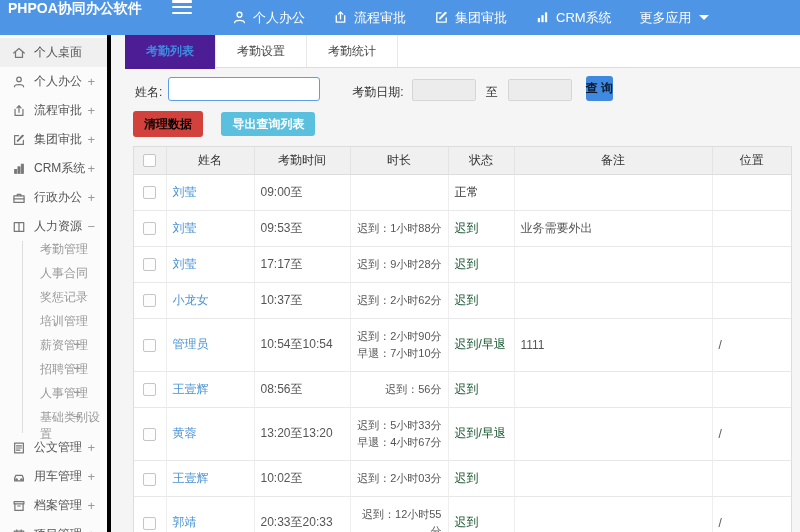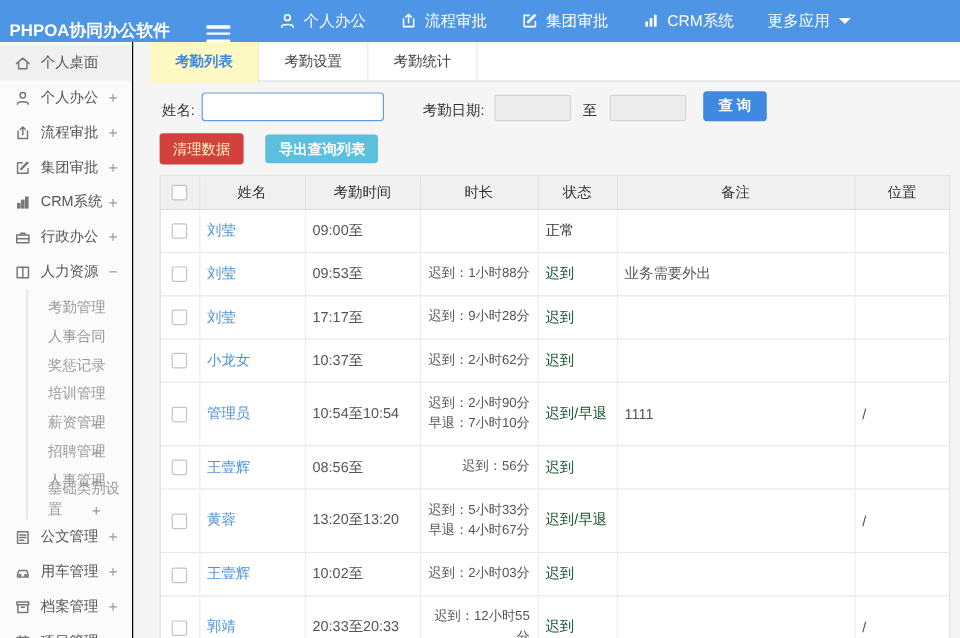--- a/index.html
+++ b/index.html
@@ -1,53 +1,53 @@
 <!DOCTYPE html>
 <html style="--nav-blue: #4f95e5; --accent-blue: #3f8ae0;"><head>
 <meta charset="utf-8">
 <style>
   * { margin:0; padding:0; box-sizing:border-box; }
   html,body { width:800px; height:532px; overflow:hidden; font-family:"Liberation Sans", sans-serif; background:#f5f5f5; }
 
   
-  .navbar { position:absolute; left:0; top:0; width:800px; height:35px; background:var(--nav-blue,#4f95e5); display:flex; align-items:flex-end; color:#fff; z-index:10; }
+  .navbar { position:absolute; left:0; top:0; width:800px; height:35px; background:var(--nav-blue,#4f95e5); display:flex; align-items:flex-start; color:#fff; z-index:10; }
   .logo { width:140px; padding-left:8px; font-size:14px; font-weight:bold; letter-spacing:0; white-space:nowrap; }
   .hamburger { width:20px; height:14px; margin-left:32px; display:flex; flex-direction:column; justify-content:space-between; cursor:pointer; }
   .hamburger i { display:block; height:2.5px; background:#fff; border-radius:1px; }
   .nav-menu { display:flex; align-items:center; margin-left:26px; }
   .nav-item { display:flex; align-items:center; height:35px; padding:0 14px; font-size:13px; cursor:pointer; white-space:nowrap; }
   .nav-item svg { width:15px; height:15px; margin-right:6px; }
   .caret { width:0; height:0; border-left:5px solid transparent; border-right:5px solid transparent; border-top:5px solid #fff; margin-left:7px; }
 
   
-  .sidebar { position:absolute; left:0; top:35px; width:111px; bottom:0; background:#fbfbfb; border-right:1px solid #000000; overflow:hidden; padding-top:3px; }
+  .sidebar { position:absolute; left:0; top:35px; width:111px; bottom:0; background:#fbfbfb; border-right:4px solid #000000; overflow:hidden; padding-top:3px; }
   .side-item { position:relative; height:29px; display:flex; align-items:center; padding-left:12px; font-size:12px; color:#555; cursor:pointer; }
   .side-item.active { background:#f0f0f0; }
   .side-item svg { width:14px; height:14px; margin-right:8px; flex:none; stroke:#777; }
   .side-item .expand { position:absolute; right:12px; color:#999; font-size:13px; font-weight:400; }
   .submenu { position:relative; margin-left:22px; border-left:1px solid #ddd; }
-  .sub-item { position:relative; height:24px; display:flex; align-items:flex-end; padding-left:17px; font-size:12px; color:#999; cursor:pointer; }
+  .sub-item { position:relative; height:24px; display:flex; align-items:flex-start; padding-left:17px; font-size:12px; color:#999; cursor:pointer; }
   .sub-item .expand { position:absolute; right:26px; color:#999; font-size:13px; }
 
   
   .content { position:absolute; left:125px; top:35px; right:0; bottom:0; background:#f5f5f5; overflow:hidden; }
   .tabbar { display:flex; height:33px; background:#fff; border-bottom:1px solid #ddd; }
   .tab { line-height:33px; padding:0 21px; font-size:12px; color:#444; border-right:1px solid #e8e8e8; cursor:pointer; white-space:nowrap; }
-  .tab.active { background:#fef9c3; color:var(--accent-blue,#3f8ae0); font-weight:bold; height:34px; }
+  .tab.active { background:#4c1d95; color:var(--accent-blue,#3f8ae0); font-weight:bold; height:34px; }
 
   .filter { display:flex; align-items:flex-end; padding:8px 10px 7px 10px; font-size:12px; color:#333; }
   .filter label { white-space:nowrap; }
   .name-input { width:152px; height:24px; margin-left:6px; border:1px solid #5e9ce6; border-radius:3px; background:#fff; outline:none; padding:0 6px; font-size:12px; }
   .lbl-date { margin-left:32px; }
   .date-input { width:64px; height:22px; margin-left:8px; border:1px solid #d5d5d5; border-radius:2px; background:#ececec; padding:0 5px; font-size:12px; color:#666; }
   .lbl-to { margin-left:10px; margin-right:2px; }
-  .btn-search { margin-left:14px; background:var(--accent-blue,#3f8ae0); color:#ffffff; border:none; border-radius:3px; height:25px; padding:0 13px; font-size:12px; font-weight:bold; cursor:pointer; }
+  .btn-search { margin-left:14px; background:var(--accent-blue,#3f8ae0); color:#0f172a; border:none; border-radius:3px; height:25px; padding:0 0; font-size:12px; font-weight:bold; cursor:pointer; }
 
   .actions { padding:3px 8px 9px 8px; }
-  .btn-clean { background:#d2413c; color:#fef9c3; border:none; border-radius:3px; height:26px; padding:0 11px; font-size:12px; font-weight:normal; cursor:pointer; }
+  .btn-clean { background:#d2413c; color:#000000; border:none; border-radius:3px; height:26px; padding:0 11px; font-size:12px; font-weight:bold; cursor:pointer; }
   .btn-export { background:#5bc0de; color:#fff; border:none; border-radius:3px; height:24px; padding:0 11px; font-size:12px; font-weight:bold; margin-left:14px; cursor:pointer; }
 
   
   .table-wrap { margin:0 8px; background:#fff; border:1px solid #ddd; }
   table { width:100%; border-collapse:collapse; table-layout:fixed; font-size:12px; }
   th { background:#f0f0f0; height:27px; text-align:center; font-weight:normal; color:#333; padding:0 6px; border-bottom:1px solid #ddd; border-right:1px solid #e3e3e3; white-space:nowrap; }
   th:last-child, td:last-child { border-right:none; }
   td { padding:9px 6px; color:#555; border-bottom:1px solid #e8e8e8; border-right:1px solid #eee; vertical-align:middle; overflow:hidden; }
   td.c-check, th.c-check { text-align:center; padding:0; }
   .cb { display:inline-block; width:13px; height:13px; border:1px solid #c5c5c5; border-radius:2px; background:#fdfdfd; vertical-align:middle; cursor:pointer; }

